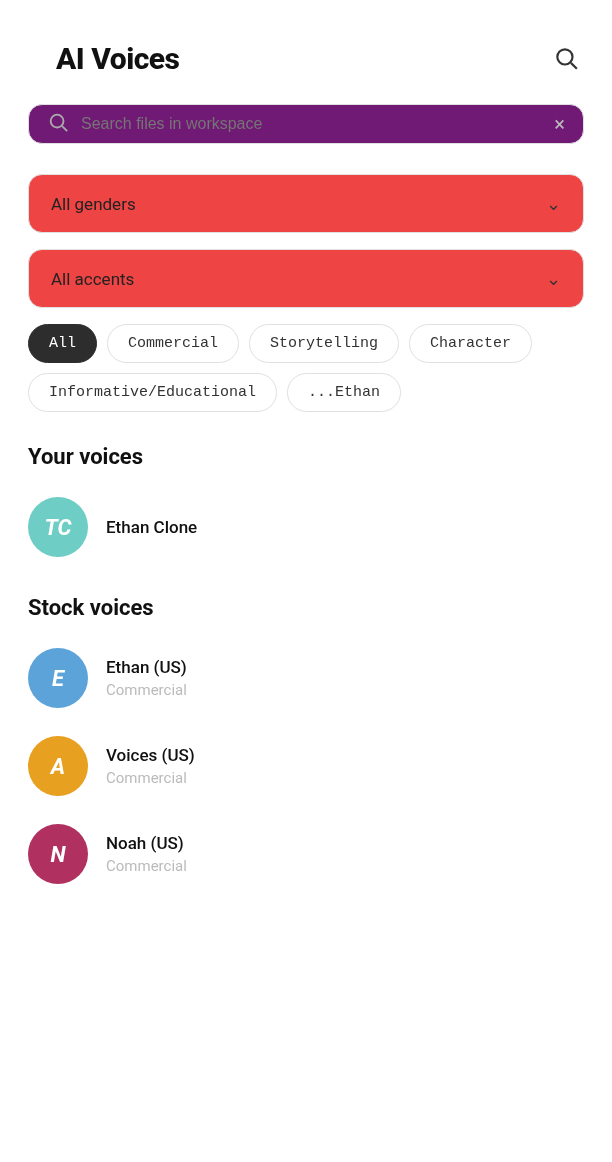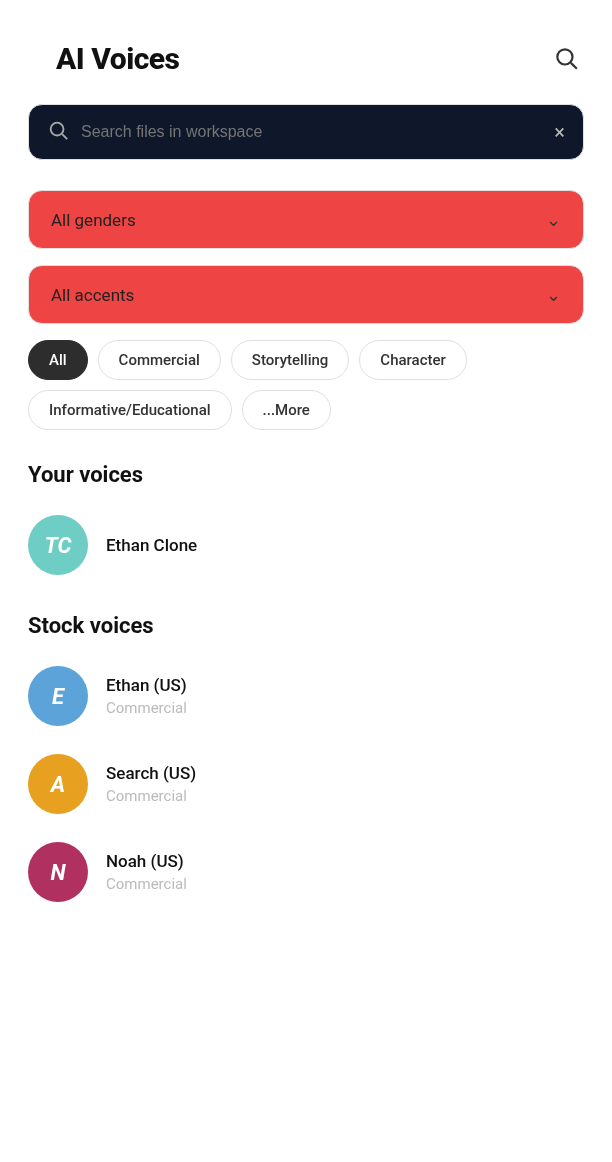--- a/index.html
+++ b/index.html
@@ -53,24 +53,24 @@
       stroke-width: 2;
       fill: none;
     }
 
     
     .search-bar {
       display: flex;
       align-items: center;
       border: 1.5px solid #e0e0e0;
       border-radius: 14px;
-      padding: 14px 18px;
+      padding: 6px 18px;
       margin-bottom: 30px;
       gap: 12px;
-      background: #0f172a;
+      background: #701a75;
     }
 
     .search-bar-icon {
       flex-shrink: 0;
     }
 
     .search-bar-icon svg {
       width: 22px;
       height: 22px;
       stroke: #aaa;
@@ -119,20 +119,21 @@
       color: #333;
     }
 
     
     .filter-chips {
       display: flex;
       flex-wrap: wrap;
       gap: 10px;
       margin-top: 6px;
       margin-bottom: 32px;
+      font-family: Liberation Mono, monospace;
     }
 
     .chip {
       padding: 10px 20px;
       border-radius: 50px;
       font-size: 15px;
       font-weight: 500;
       cursor: pointer;
       border: 1.5px solid transparent;
       background: #f0f0f0;
@@ -254,21 +255,21 @@
     <span class="dropdown-label">All accents</span>
     <span class="dropdown-chevron">⌄</span>
   </div>
 
   <div class="filter-chips" id="filter-chips-container">
       <div class="chip active">All</div>
       <div class="chip outlined">Commercial</div>
       <div class="chip outlined">Storytelling</div>
       <div class="chip outlined">Character</div>
       <div class="chip outlined">Informative/Educational</div>
-      <div class="chip outlined">...More</div>
+      <div class="chip outlined">...Ethan</div>
     </div>
 
   <div class="your-voices-section">
     <div class="section-title">Your voices</div>
     <div class="voice-list" id="your-voices-list">
         <div class="voice-item">
           <div class="avatar avatar-tc">TC</div>
           <div class="voice-info">
             <div class="voice-name">Ethan Clone</div>
           </div>
@@ -282,21 +283,21 @@
         <div class="voice-item">
           <div class="avatar avatar-e">E</div>
           <div class="voice-info">
             <div class="voice-name">Ethan (US)</div>
             <div class="voice-type">Commercial</div>
           </div>
         </div>
         <div class="voice-item">
           <div class="avatar avatar-a">A</div>
           <div class="voice-info">
-            <div class="voice-name">Search (US)</div>
+            <div class="voice-name">Voices (US)</div>
             <div class="voice-type">Commercial</div>
           </div>
         </div>
         <div class="voice-item">
           <div class="avatar avatar-n">N</div>
           <div class="voice-info">
             <div class="voice-name">Noah (US)</div>
             <div class="voice-type">Commercial</div>
           </div>
         </div>

